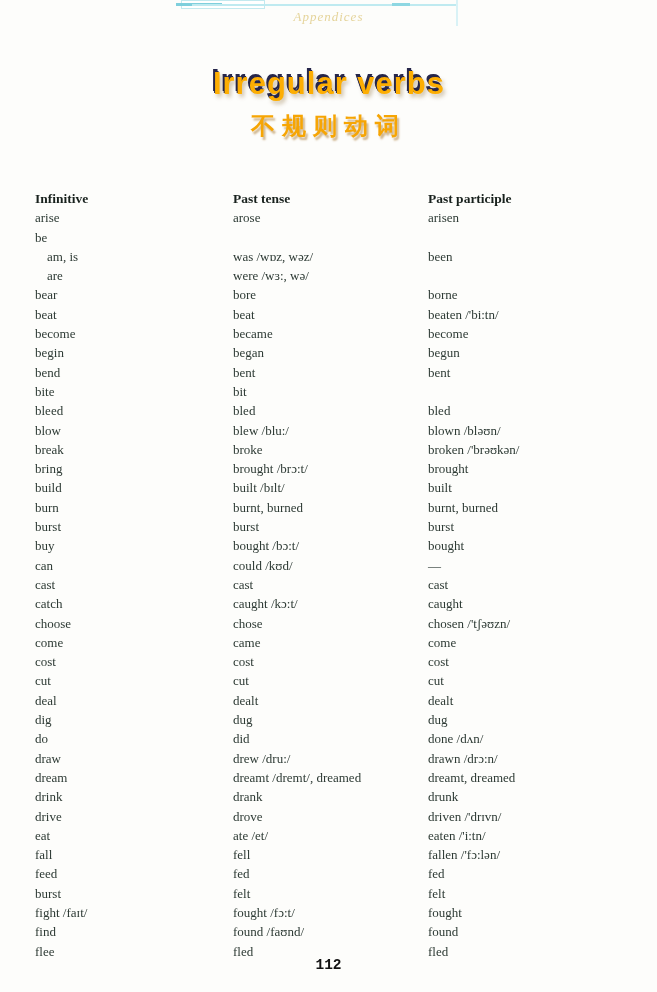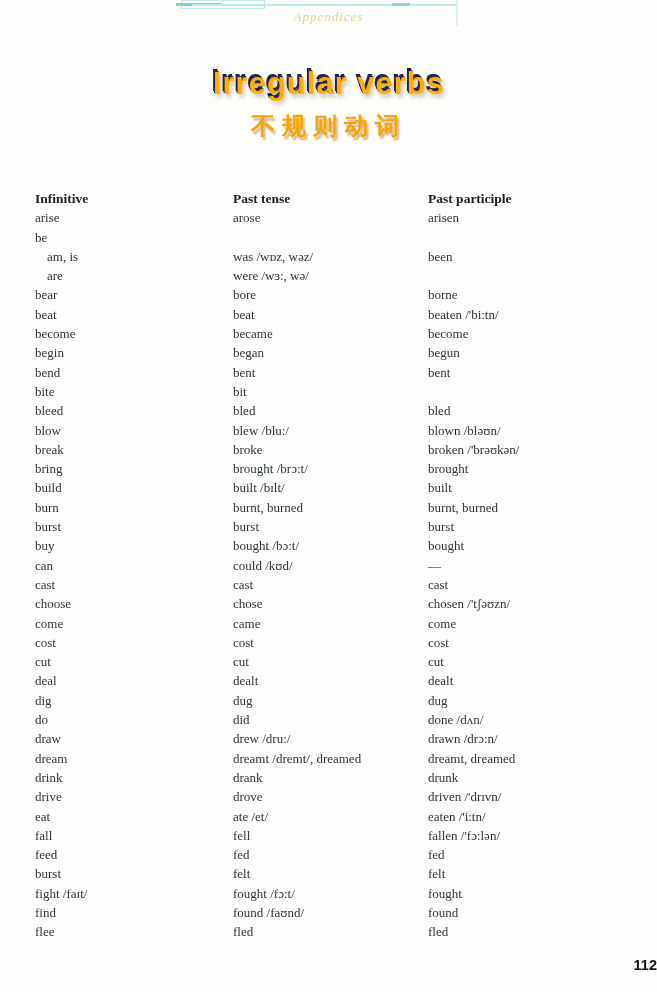--- a/index.html
+++ b/index.html
@@ -107,22 +107,22 @@
   .hdr {
     font-weight: bold;
     font-size: 13.5px;
     color: #18211d;
   }
 
   
   .page-number {
     position: absolute;
     left: 0; right: 0; top: 957px;
-    text-align: right;
-    font-family: Liberation Sans, sans-serif;
+    text-align: center;
+    font-family: Liberation Mono, monospace;
     font-weight: bold;
     font-size: 14.5px;
     color: #121212;
   }
 </style>
 </head>
 <body>
 
 <div class="page">
 
@@ -236,20 +236,25 @@
           <span class="c1">can</span>
           <span class="c2">could /kʊd/</span>
           <span class="c3">—</span>
         </div>
         <div class="row">
           <span class="c1">cast</span>
           <span class="c2">cast</span>
           <span class="c3">cast</span>
         </div>
         <div class="row">
+          <span class="c1">catch</span>
+          <span class="c2">caught /kɔ:t/</span>
+          <span class="c3">caught</span>
+        </div>
+        <div class="row">
           <span class="c1">choose</span>
           <span class="c2">chose</span>
           <span class="c3">chosen /'tʃəʊzn/</span>
         </div>
         <div class="row">
           <span class="c1">come</span>
           <span class="c2">came</span>
           <span class="c3">come</span>
         </div>
         <div class="row">

